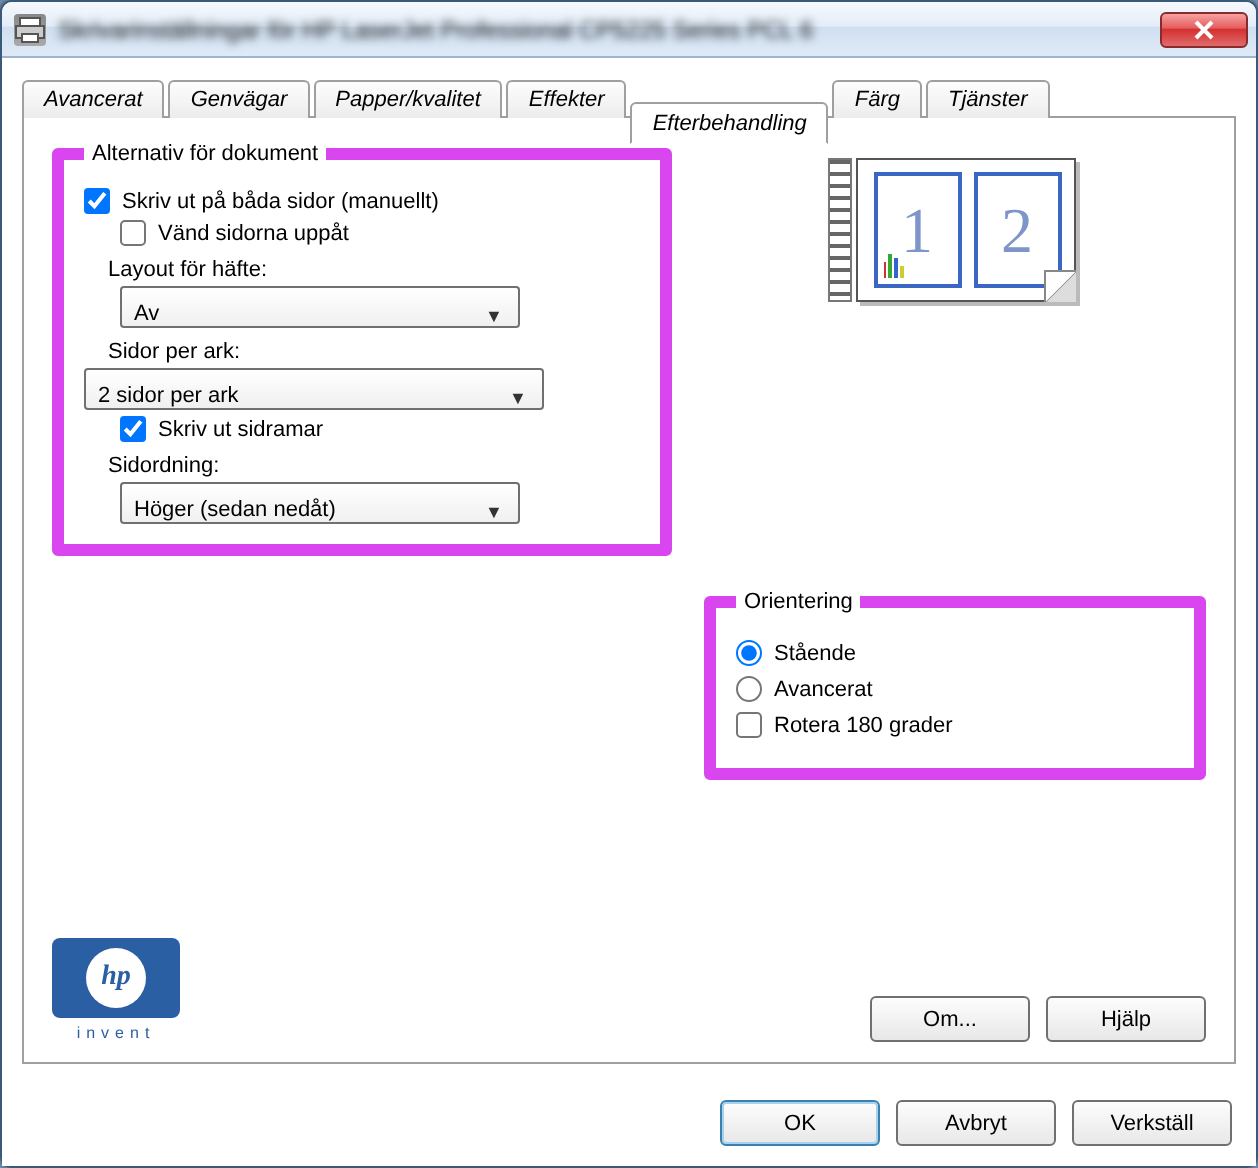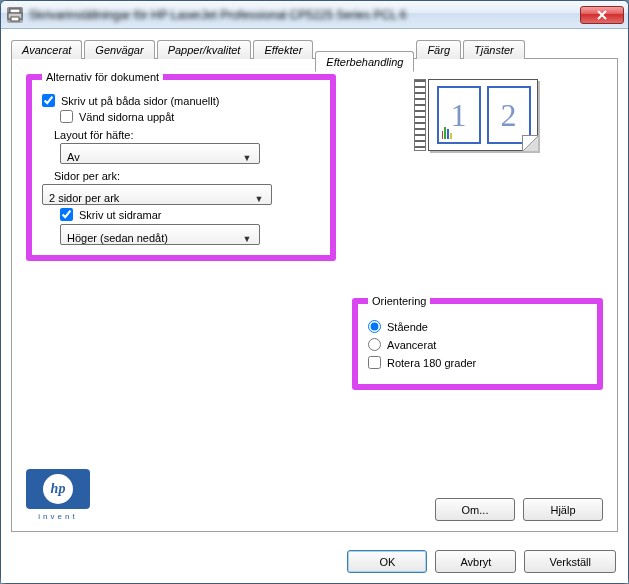--- a/index.html
+++ b/index.html
@@ -255,21 +255,21 @@
   }
   .btnrow { display:flex; gap:8px; }
   button.win {
     min-width: 80px;
     height: 23px;
     border: 1px solid #707070;
     border-radius: 3px;
     background: linear-gradient(#fdfdfd,#e8e8e8);
     font-family: inherit;
     font-size: 11px;
-    padding: 0 24px;
+    padding: 0 12px;
   }
   button.win.default {
     border: 1px solid #3c7fb1;
     box-shadow: 0 0 0 1px #a7d1ec inset;
   }
   .dialog-buttons {
     display:flex;
     justify-content:flex-end;
     gap:8px;
     padding: 8px 12px 10px 0;
@@ -333,20 +333,21 @@
             <div class="select" style="width:230px">
               <span>2 sidor per ark</span>
               <span class="arrow">▼</span>
             </div>
 
             <div class="row indent1">
               <input type="checkbox" checked="" style="">
               <label class="lbl">Skriv ut sidramar</label>
             </div>
 
+            <div class="static-label indent1 lbl">Sidordning:</div>
             <div class="select indent1">
               <span>Höger (sedan nedåt)</span>
               <span class="arrow">▼</span>
             </div>
           </fieldset>
         </div>
 
         <div class="right-col">
           <div class="preview-box">
             <div class="preview">

